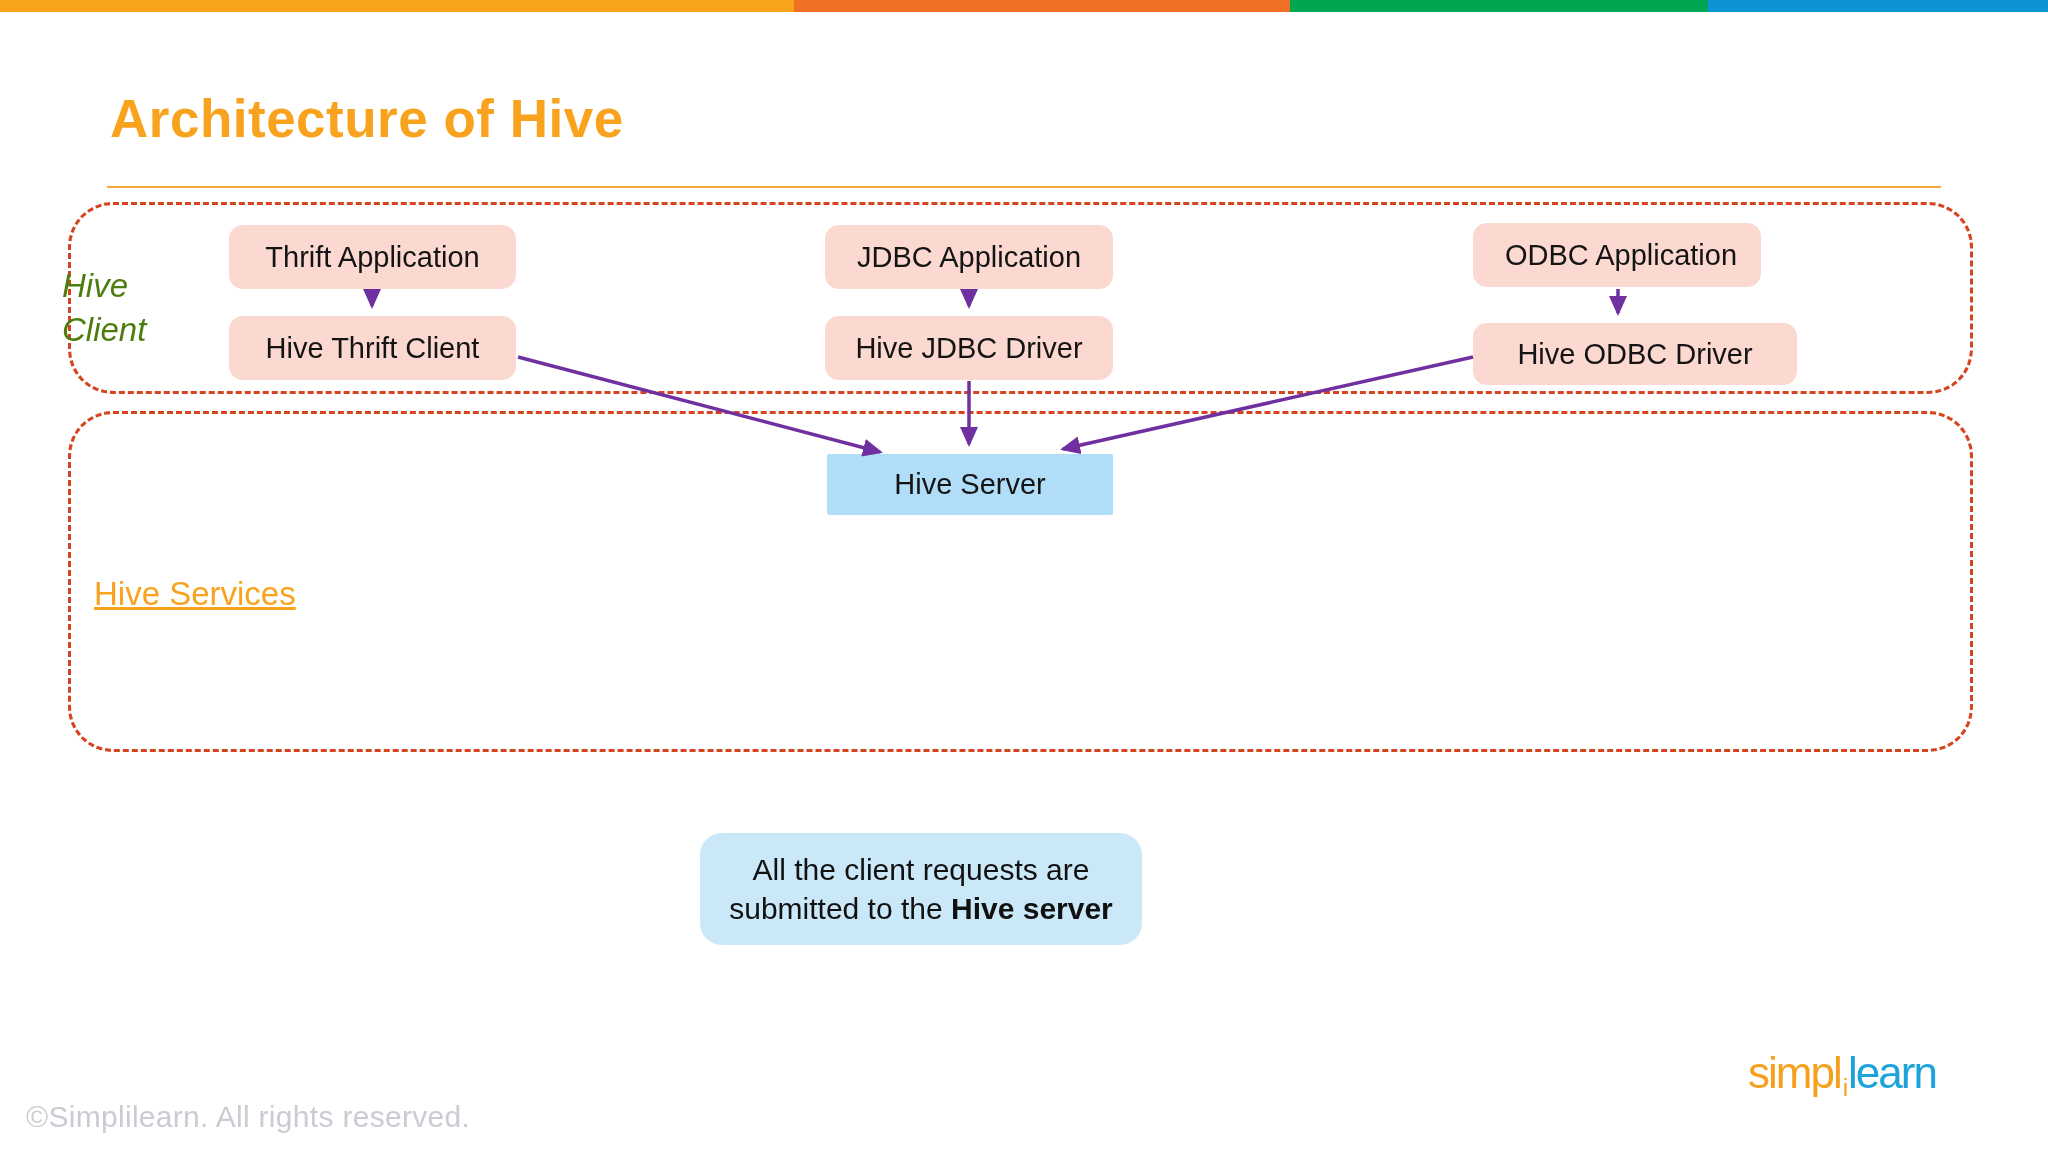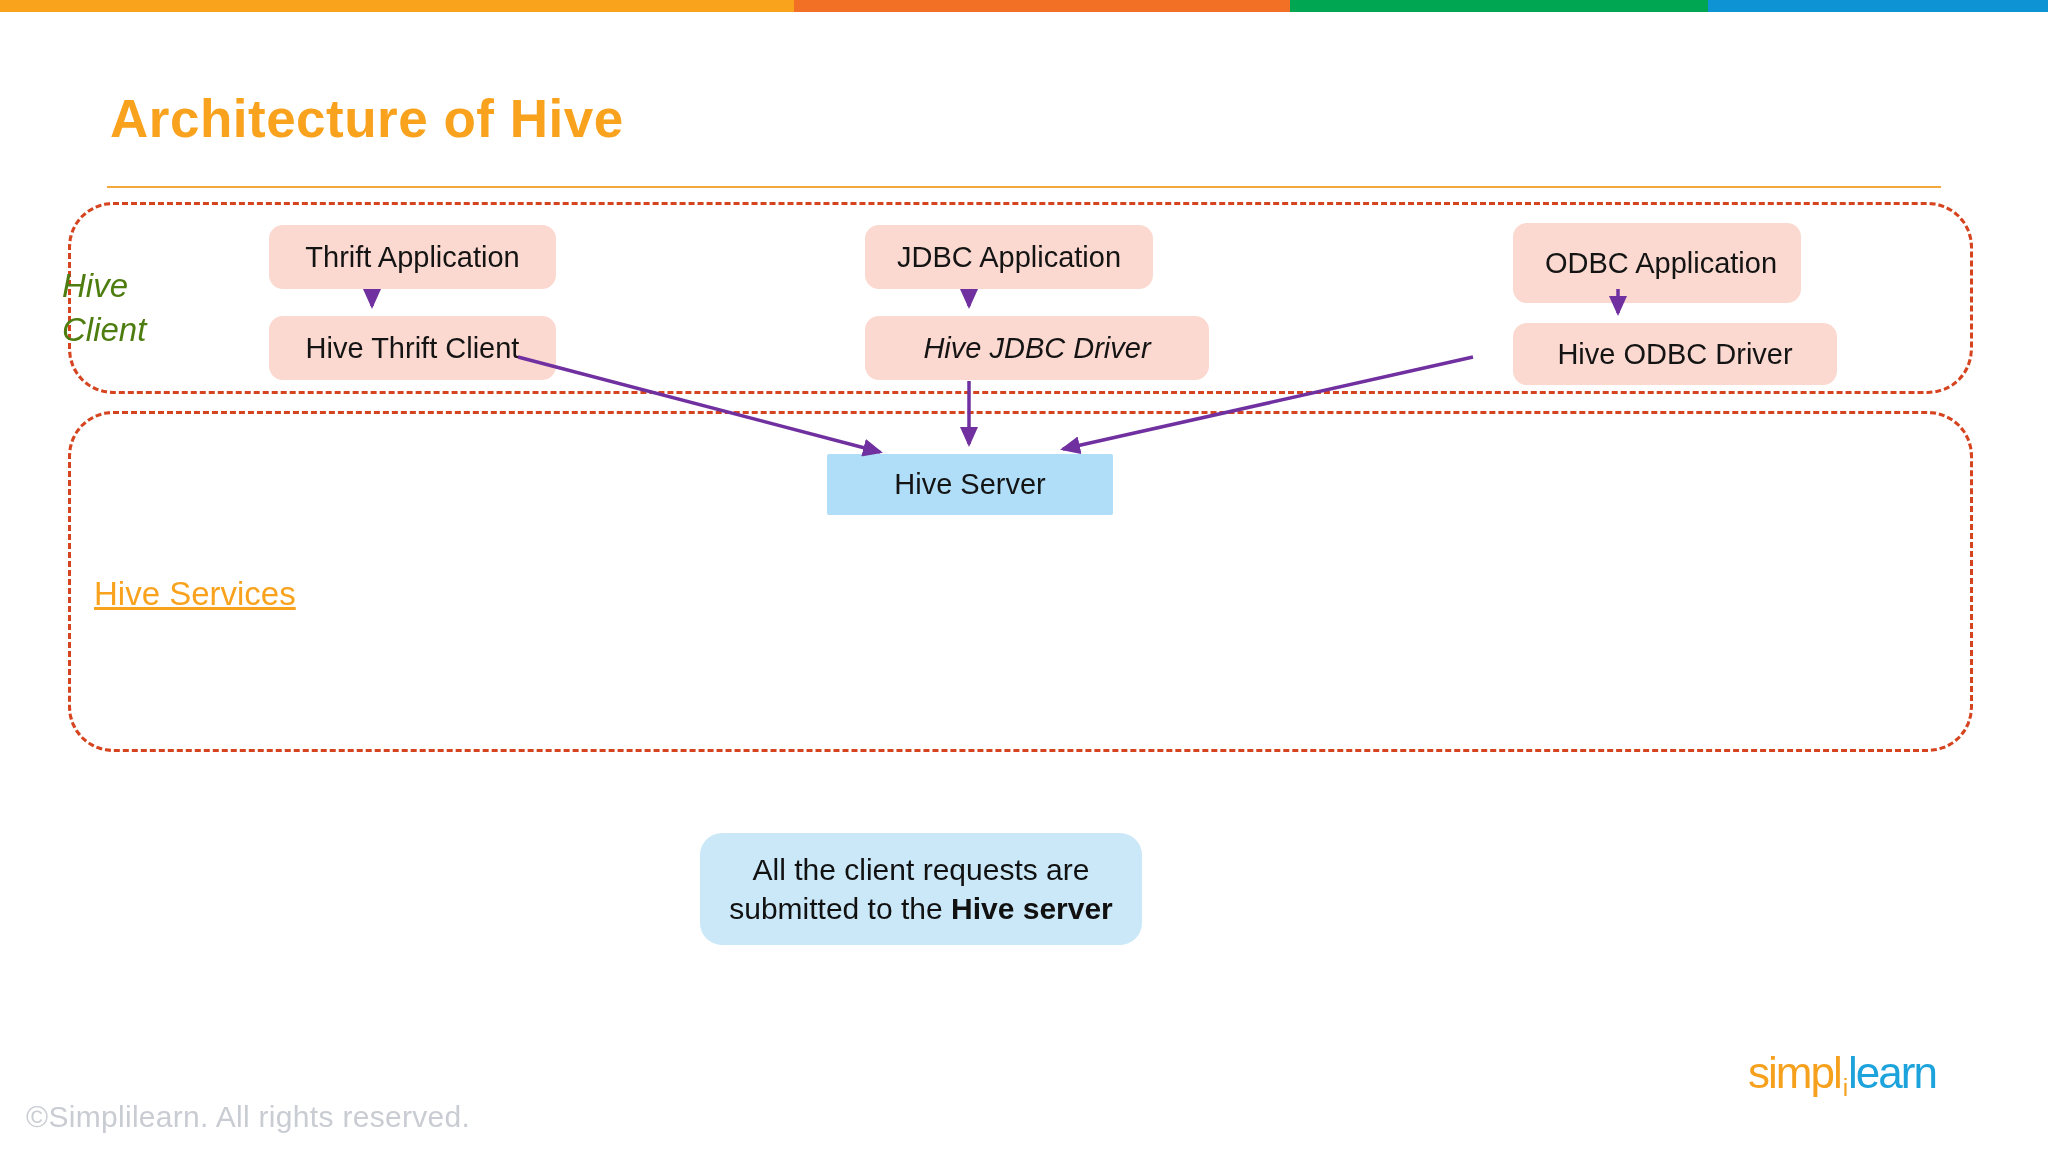--- a/index.html
+++ b/index.html
@@ -30,26 +30,26 @@
   .group.clients{top:202px;height:192px;}
   .group.services{top:411px;height:341px;}
   .group-label{position:absolute;font-size:33px;line-height:1.32;}
   .client-label{left:62px;top:264px;width:140px;color:#4d7c0f;font-style:italic;}
   .services-label{left:94px;top:572px;color:#F9A21D;text-decoration:underline;}
   
   .node{
     position:absolute;display:flex;align-items:center;justify-content:center;
     font-size:29px;color:#141414;text-align:center;box-sizing:border-box;
   }
-  .pink{background:#FBD9D0;border-radius:14px;margin-left:40px;}
+  .pink{background:#FBD9D0;border-radius:14px;}
   .app1{left:229px;top:225px;width:287px;height:64px;}
   .drv1{left:229px;top:316px;width:287px;height:64px;}
   .app2{left:825px;top:225px;width:288px;height:64px;}
-  .drv2{left:825px;top:316px;width:344px;height:64px;font-style:italic;}
-  .app3{left:1473px;top:223px;width:288px;height:80px;padding-left:8px;}
+  .drv2{left:825px;top:316px;width:288px;height:64px;}
+  .app3{left:1473px;top:223px;width:288px;height:64px;padding-left:8px;}
   .drv3{left:1473px;top:323px;width:324px;height:62px;}
   .server{
     left:827px;top:454px;width:286px;height:61px;
     background:#B0DEF8;border-radius:2px;
   }
   
   svg.arrows{position:absolute;left:0;top:0;pointer-events:none;}
   
   .callout{
     position:absolute;left:700px;top:833px;width:442px;height:112px;

